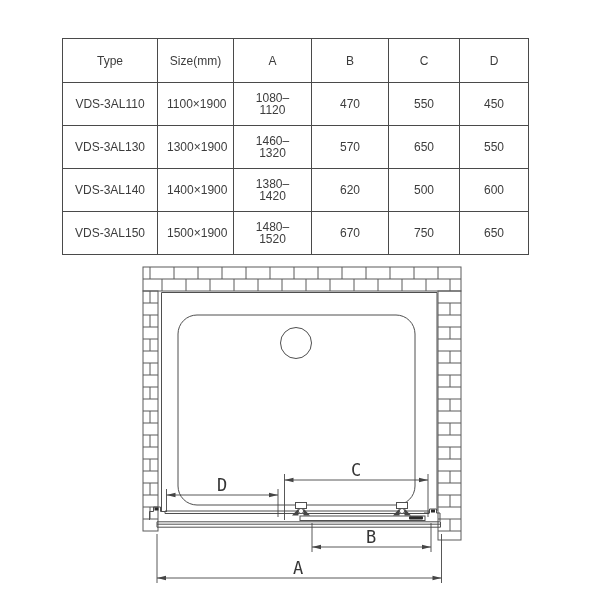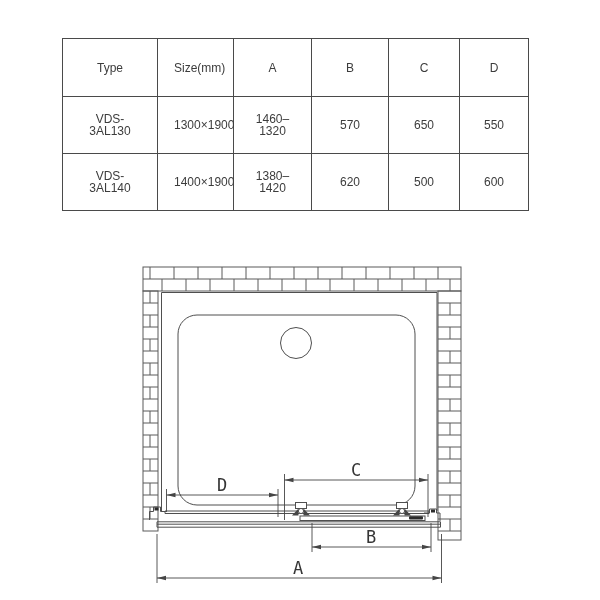--- a/index.html
+++ b/index.html
@@ -1,21 +1,21 @@
 <!DOCTYPE html>
 <html><head>
 <meta charset="utf-8">
 <style>
   html,body{margin:0;padding:0;background:#fff;}
   .page{position:relative;width:600px;height:600px;background:#ffffff;overflow:hidden;
         font-family:"Liberation Sans",sans-serif;}
   table.spec{position:absolute;left:62px;top:38px;width:466px;border-collapse:collapse;
              table-layout:fixed;border:1.5px solid #474747;}
   table.spec th,table.spec td{border:1px solid #4a4a4a;text-align:center;vertical-align:middle;
-             color:#3c3c3c;font-size:12px;font-weight:400;padding:16px;line-height:1;}
+             color:#3c3c3c;font-size:12px;font-weight:400;padding:9px;line-height:1;}
   table.spec th{height:25px;}
   table.spec td{height:23px;}
   #diagram{position:absolute;left:0;top:0;}
   .geo{stroke:#4f4f4f;fill:none;stroke-width:1;}
   .brickg line,.brickg rect{stroke:#5a5a5a;fill:none;stroke-width:1;}
   .dim{stroke:#454545;fill:none;stroke-width:0.9;}
   .arr{fill:#454545;stroke:none;}
   .fillwhite{fill:#ffffff;stroke:#4f4f4f;stroke-width:1;}
   .filldark{fill:#2b2b2b;stroke:none;}
   .dimlbl{font-family:"DejaVu Sans Mono",monospace;font-size:17px;fill:#353535;text-anchor:middle;}
@@ -39,34 +39,50 @@
         <th>Type</th>
         <th>Size(mm)</th>
         <th>A</th>
         <th>B</th>
         <th>C</th>
         <th>D</th>
       </tr>
     </thead>
     <tbody>
       <tr>
+        <td>VDS-3AL110</td>
+        <td>1100×1900</td>
+        <td>1080–1120</td>
+        <td>470</td>
+        <td>550</td>
+        <td>450</td>
+      </tr>
+      <tr>
         <td>VDS-3AL130</td>
         <td>1300×1900</td>
         <td>1460–1320</td>
         <td>570</td>
         <td>650</td>
         <td>550</td>
       </tr>
       <tr>
         <td>VDS-3AL140</td>
         <td>1400×1900</td>
         <td>1380–1420</td>
         <td>620</td>
         <td>500</td>
         <td>600</td>
+      </tr>
+      <tr>
+        <td>VDS-3AL150</td>
+        <td>1500×1900</td>
+        <td>1480–1520</td>
+        <td>670</td>
+        <td>750</td>
+        <td>650</td>
       </tr>
     </tbody>
   </table>
 
   <svg id="diagram" width="600" height="600" viewBox="0 0 600 600">
 
     <g id="bricks-top" class="brickg">
         <rect x="143" y="267" width="318" height="24"></rect>
         <line x1="143" y1="279" x2="461" y2="279"></line>
         <line x1="150" y1="267" x2="150" y2="279"></line>

